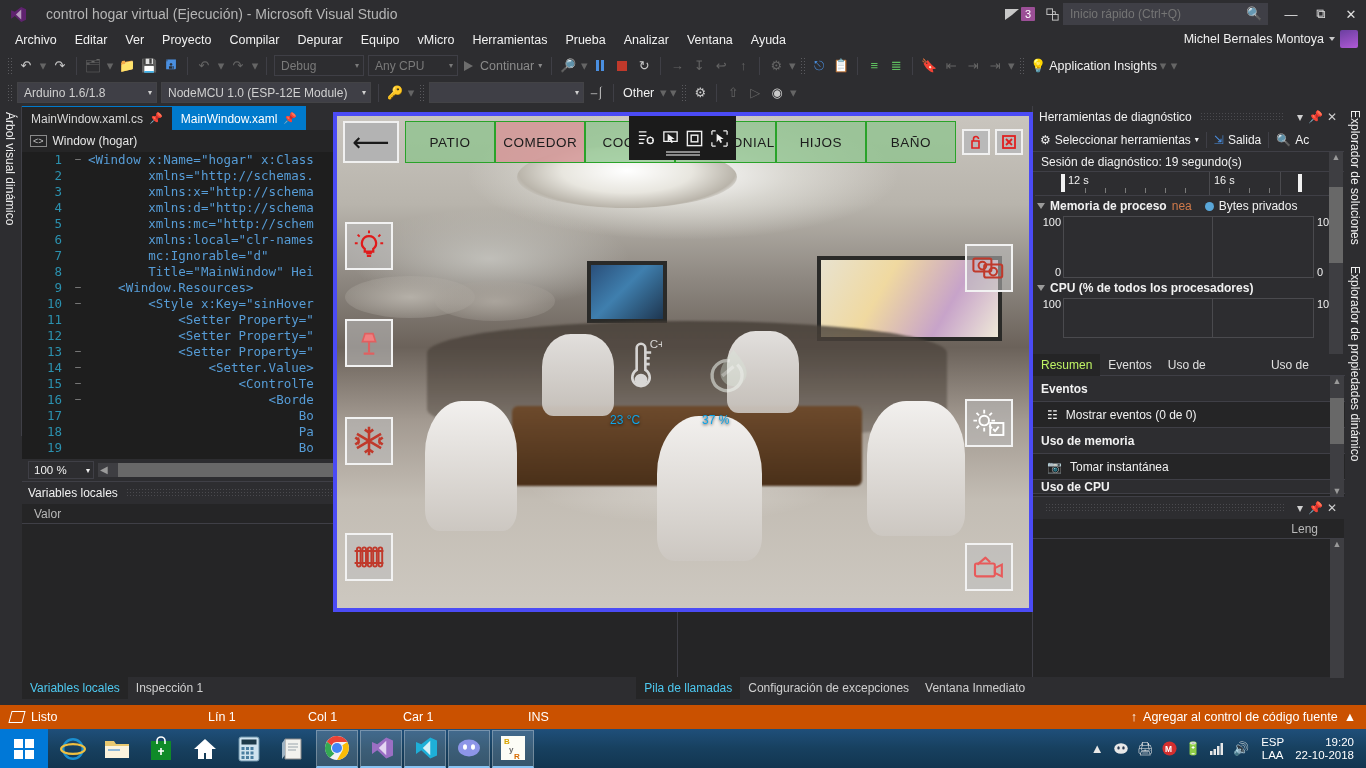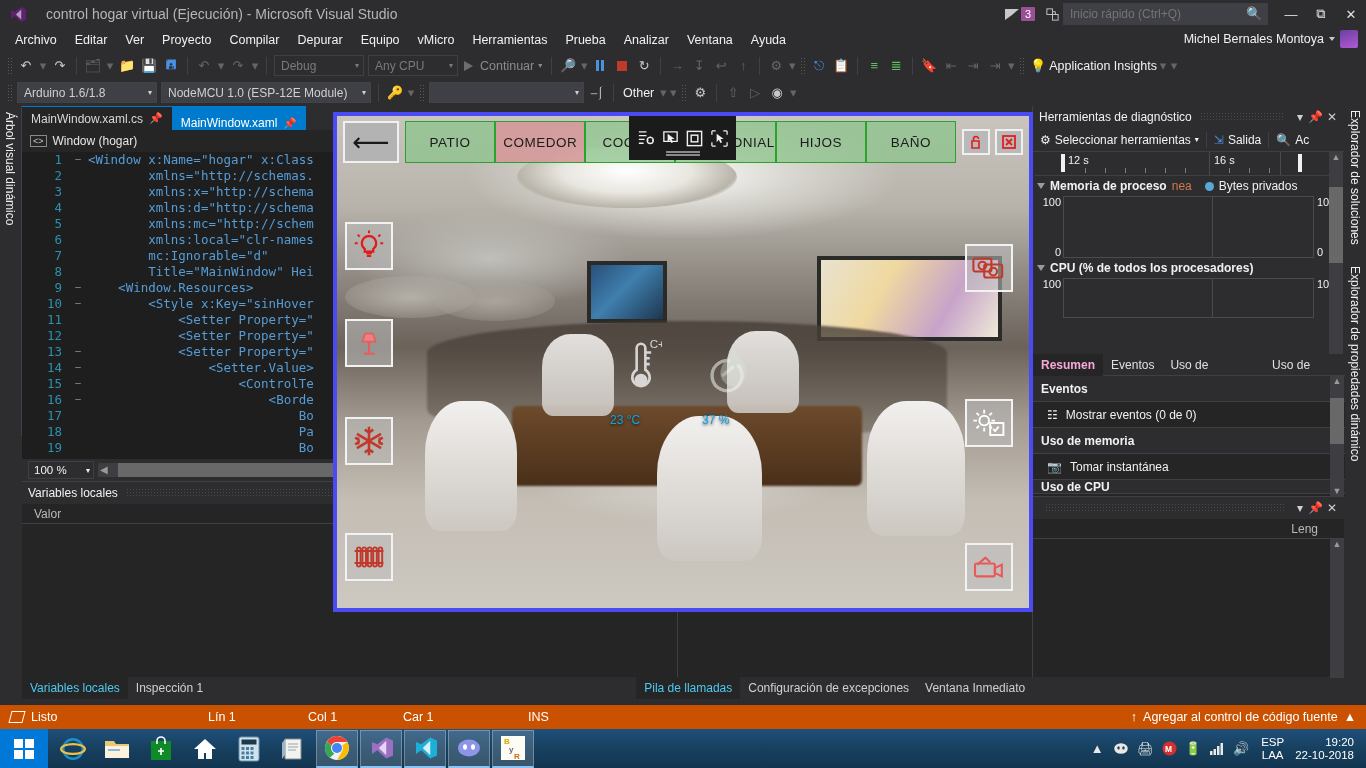--- a/index.html
+++ b/index.html
@@ -72,21 +72,21 @@
                       color:#f1f1f1; font-size:12px; white-space:nowrap; }
   .vdock-right { position:absolute; right:0; top:106px; width:22px; height:390px; background:#2d2d30; }
   .vdock-right .vtxt { position:absolute; left:4px; writing-mode:vertical-rl;
                        color:#f1f1f1; font-size:12px; white-space:nowrap; }
 
   
   .editor-area { position:absolute; left:22px; top:106px; width:1010px; height:375px; background:#1e1e1e; }
   .doctabs { position:absolute; left:0; top:0; width:1010px; height:24px; background:#2d2d30; display:flex; }
   .doctab { height:24px; display:flex; align-items:center; gap:6px; padding:0 9px; font-size:12px;
             color:#f1f1f1; border-top:1px solid transparent; }
-  .doctab.active { background:#007acc; color:#fff;align-items:flex-end; }
+  .doctab.active { background:#007acc; color:#fff; }
   .doctab.inactive { background:#252526; color:#d8d8d8; border-top:1px solid #007acc; }
   .pin-ico { font-size:11px; color:#dcdcdc; }
   .breadcrumb { position:absolute; left:0; top:24px; width:1010px; height:22px; background:#252526;
                 display:flex; align-items:center; gap:6px; padding-left:8px; font-size:12px; color:#e6e6e6; }
   .bc-ico { border:1px solid #8a8a8a; font-size:9px; padding:0 2px; color:#c8c8c8; }
   .code { position:absolute; left:0; top:46px; width:1010px; height:307px; background:#1e1e1e;
           font-family:"DejaVu Sans Mono", monospace; font-size:12.5px; line-height:16px;
           overflow:hidden; }
   .ln-row { display:flex; height:16px; white-space:pre; }
   .ln-num { width:46px; text-align:right; padding-right:6px; color:#2b91af; flex:none; }
@@ -147,21 +147,21 @@
   .gv-lbl .top { position:absolute; top:0; right:2px; }
   .gv-lbl .bot { position:absolute; bottom:0; right:2px; }
   .gplot { flex:1; border:1px solid #4a4a4e; position:relative; background:#2d2d30; }
   .gplot .vline { position:absolute; top:0; bottom:0; width:1px; background:#4a4a4e; }
   .diag-scroll { position:absolute; right:1px; top:46px; width:14px; height:245px; background:#3e3e42; }
   .diag-scroll .up, .diag-scroll .dn { height:14px; color:#9a9a9a; font-size:9px; text-align:center; }
   .diag-scroll .th { position:absolute; left:0; top:35px; width:14px; height:76px; background:#686868; }
   .diag-tabs { position:absolute; left:0; top:248px; width:312px; height:22px; background:#2d2d30;
                display:flex; align-items:center; border-bottom:1px solid #3f3f46;}
   .dtab { height:22px; line-height:22px; padding:0 8px; font-size:12px; color:#e0e0e0; }
-  .dtab.active { background:#252526; color:#f9a8d4;font-weight:bold; }
+  .dtab.active { background:#252526; color:#bef264; }
   .summary { position:absolute; left:0; top:270px; width:312px; height:120px; background:#252526; }
   .sum-head { height:26px; display:flex; align-items:center; padding-left:8px; font-size:12px;
               color:#f1f1f1; font-weight:bold; border-bottom:1px solid #3f3f46; background:#2d2d30;}
   .sum-row { height:26px; display:flex; align-items:center; gap:8px; padding-left:14px; font-size:12px;
              color:#f1f1f1; border-bottom:1px solid #3f3f46; }
   .sum-scroll { position:absolute; right:1px; top:0; width:14px; height:120px; background:#3e3e42; }
   .sum-scroll .th { position:absolute; left:0; top:22px; width:14px; height:46px; background:#686868; }
 
   
   .rpanel { position:absolute; left:1032px; top:496px; width:312px; height:181px; background:#252526;
@@ -496,20 +496,21 @@
       <div class="dt-item">
         <span style="color:#4a8fe0">⇲</span>
         <span>Salida</span>
       </div>
       <span style="width:1px;height:16px;background:#3f3f46"></span>
       <div class="dt-item">
         <span style="color:#4a8fe0">🔍</span>
         <span>Ac</span>
       </div>
     </div>
+    <div class="diag-session">Sesión de diagnóstico: 19 segundo(s)</div>
     <div class="timeline">
       <span class="tl-marker" style="left:26px"></span>
       <span class="tl-lbl" style="left:33px">12 s</span>
       <span class="tl-div" style="left:174px"></span>
       <span class="tl-lbl" style="left:179px">16 s</span>
       <span class="tl-div" style="left:245px"></span>
       <span class="tl-marker" style="left:263px"></span>
       <span class="tl-tick" style="left:50px"></span>
         <span class="tl-tick" style="left:70px"></span>
       <span class="tl-tick" style="left:90px"></span>

